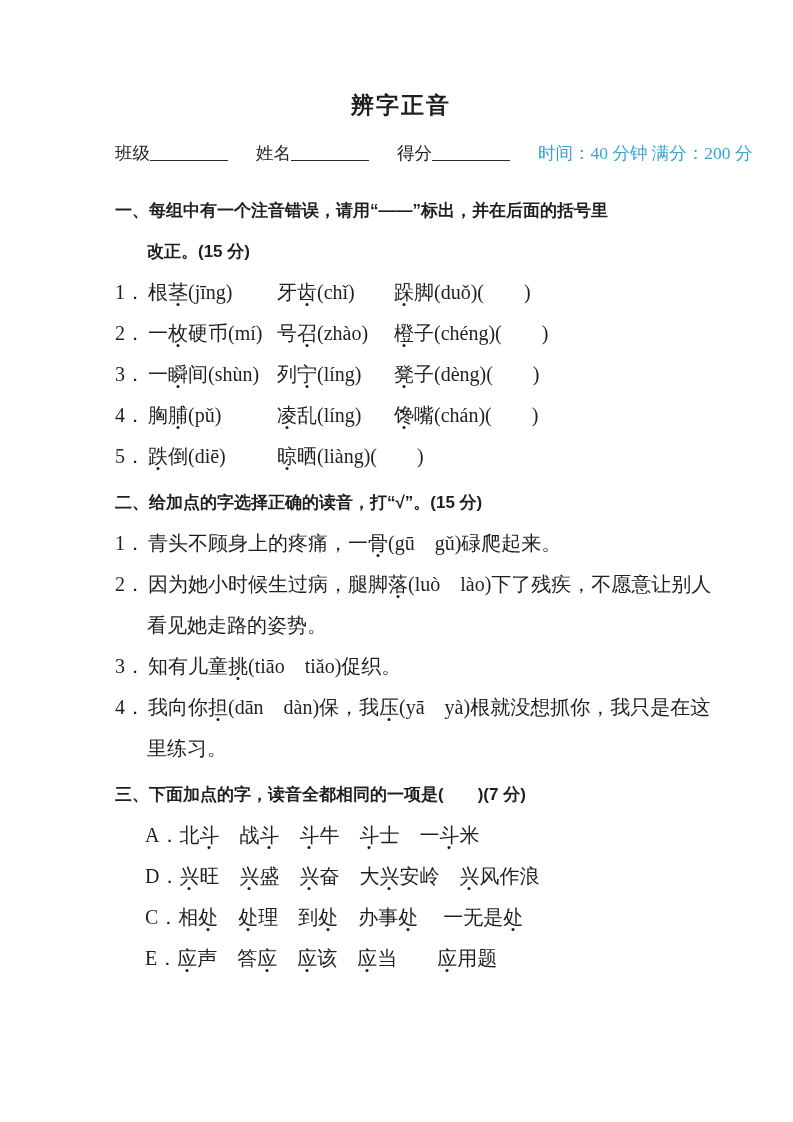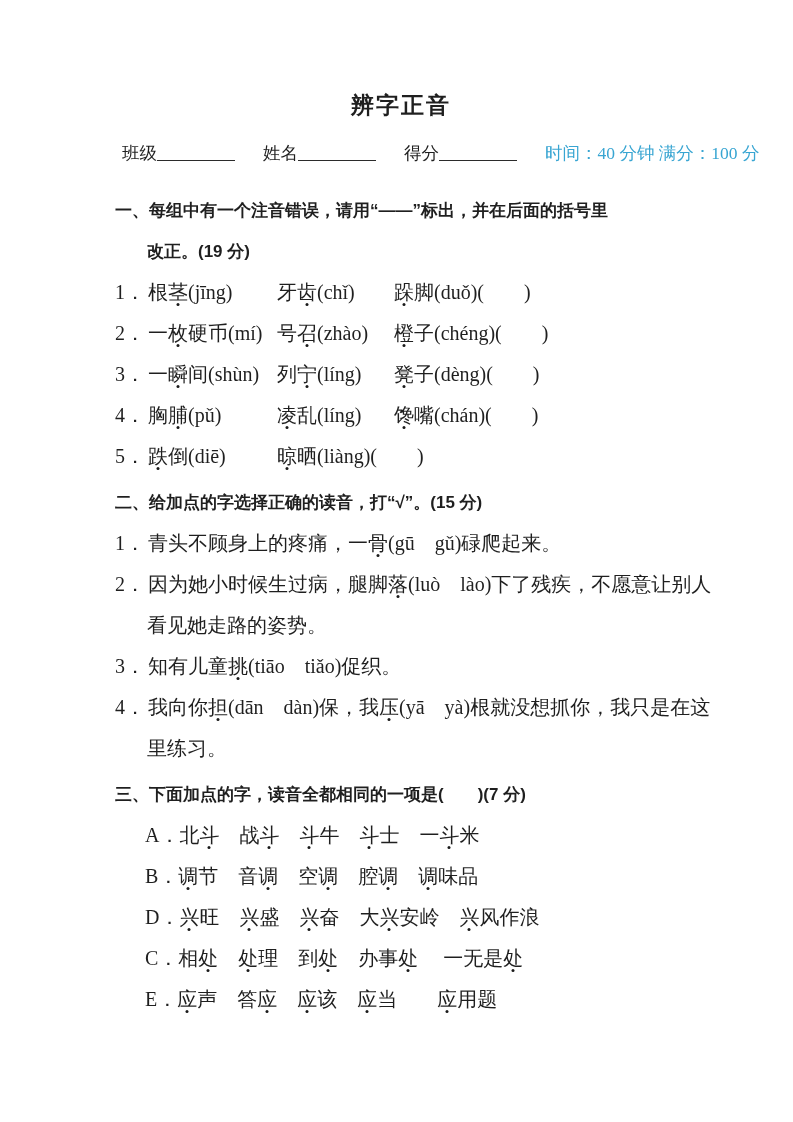--- a/index.html
+++ b/index.html
@@ -2,21 +2,21 @@
 <html><head>
 <meta charset="utf-8">
 <style>
   html,body{margin:0;padding:0;background:#ffffff;}
   .page{position:relative;width:793px;height:1122px;background:#ffffff;overflow:hidden;
         font-family:"Liberation Serif","DejaVu Serif",serif;color:#1f1f1f;}
   .doc{position:absolute;left:115px;top:88px;width:572px;font-size:20px;}
   .title{text-align:center;font-family:"Liberation Sans","DejaVu Sans",sans-serif;
          font-weight:bold;font-size:23px;line-height:34px;letter-spacing:2px;margin-bottom:18px;}
   .header-row{display:flex;align-items:baseline;font-size:17.5px;line-height:26px;
-              margin-bottom:24px;white-space:nowrap;margin-left:7px;}
+              margin-bottom:24px;white-space:nowrap;}
   .field{margin-right:28px;}
   .blank{display:inline-block;width:78px;height:4px;border-bottom:1.5px solid #2b2b2b;
          vertical-align:-2px;}
   .meta{margin-left:auto;font-size:17.5px;}
   .line{line-height:41px;white-space:nowrap;}
   .hei{font-family:"Liberation Sans","DejaVu Sans",sans-serif;font-weight:bold;font-size:17px;}
   .sec-gap{margin-top:5px;}
   .cont{padding-left:32px;}
   .item{display:flex;}
   .item > span{flex-shrink:0;}
@@ -34,25 +34,25 @@
 
 <div class="page">
   <div class="doc">
 
     <div class="title">辨字正音</div>
 
     <div class="header-row">
       <span class="field"><span>班级</span><span class="blank"></span></span>
       <span class="field"><span>姓名</span><span class="blank"></span></span>
       <span class="field"><span>得分</span><span class="blank"></span></span>
-      <span class="meta" style="color: rgb(56, 165, 210);">时间：40 分钟 满分：100 分</span>
+      <span class="meta" style="color: rgb(56, 165, 210);">时间：40 分钟 满分：200 分</span>
     </div>
 
     <div class="line hei">一、每组中有一个注音错误，请用“——”标出，并在后面的括号里</div>
-    <div class="line hei cont">改正。(19 分)</div>
+    <div class="line hei cont">改正。(15 分)</div>
 
     <div class="line item">
       <span class="num">1．</span>
       <span class="c1">根<span class="dotted">茎</span>(jīng)</span>
       <span class="c2">牙<span class="dotted">齿</span>(chǐ)</span>
       <span class="c3"><span class="dotted">跺</span>脚(duǒ)(　　)</span>
     </div>
     <div class="line item">
       <span class="num">2．</span>
       <span class="c1">一<span class="dotted">枚</span>硬币(mí)</span>
@@ -93,23 +93,20 @@
       <span class="num">4．</span><span>我向你<span class="dotted">担</span>(dān　dàn)保，我<span class="dotted">压</span>(yā　yà)根就没想抓你，我只是在这</span>
     </div>
     <div class="line cont">里练习。</div>
 
     <div class="line hei sec-gap">三、下面加点的字，读音全都相同的一项是(　　)(7 分)</div>
 
     <div class="line opt">
       <span>A．</span><span>北<span class="dotted">斗</span>　战<span class="dotted">斗</span>　<span class="dotted">斗</span>牛　<span class="dotted">斗</span>士　一<span class="dotted">斗</span>米</span>
     </div>
     <div class="line opt">
-      <span>B．</span><span><span class="dotted">调</span>节　音<span class="dotted">调</span>　空<span class="dotted">调</span>　腔<span class="dotted">调</span>　<span class="dotted">调</span>味品</span>
-    </div>
-    <div class="line opt">
       <span>D．</span><span><span class="dotted">兴</span>旺　<span class="dotted">兴</span>盛　<span class="dotted">兴</span>奋　大<span class="dotted">兴</span>安岭　<span class="dotted">兴</span>风作浪</span>
     </div>
     <div class="line opt">
       <span>C．</span><span>相<span class="dotted">处</span>　<span class="dotted">处</span>理　到<span class="dotted">处</span>　办事<span class="dotted">处</span>　 一无是<span class="dotted">处</span></span>
     </div>
     <div class="line opt">
       <span>E．</span><span><span class="dotted">应</span>声　答<span class="dotted">应</span>　<span class="dotted">应</span>该　<span class="dotted">应</span>当　　<span class="dotted">应</span>用题</span>
     </div>
 
   </div>

